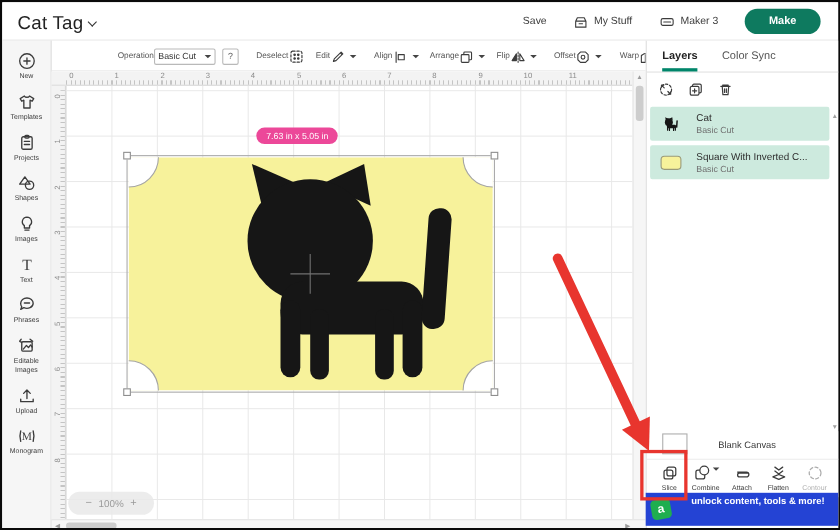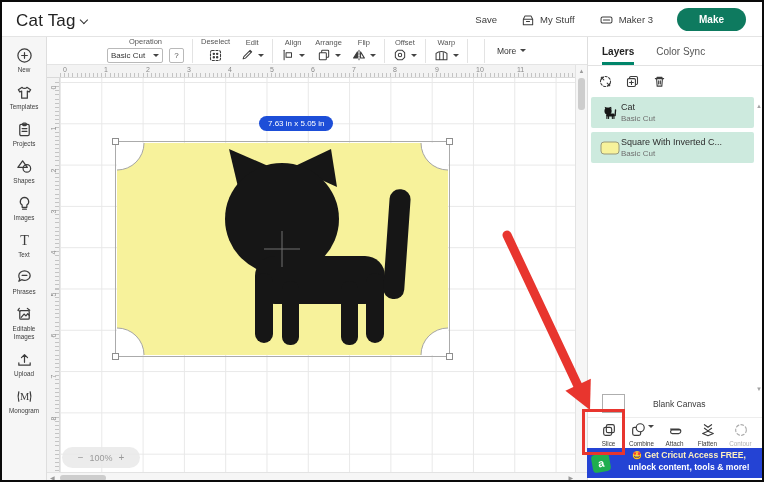--- a/index.html
+++ b/index.html
@@ -9,21 +9,21 @@
   
   .header { position:absolute; left:0; top:0; width:100%; height:35px; background:#fff; border-bottom:1px solid #e4e4e4; display:flex; align-items:center; }
   .title { position:absolute; left:14px; top:9px; font-size:17px; font-weight:normal; color:#222; letter-spacing:.2px; display:flex; align-items:center; gap:5px; cursor:pointer; }
   .title .caret { border:solid #333; border-width:0 1.4px 1.4px 0; padding:2.4px; transform:rotate(45deg); margin-top:-3px; }
   .hdr-right { position:absolute; right:16px; top:0; height:35px; display:flex; align-items:center; gap:24px; }
   .hdr-item { display:flex; align-items:center; gap:5px; font-size:9.5px; color:#3c3c3c; cursor:pointer; }
   .btn-make { background:#0e7a5f; color:#fff; font-size:10px; font-weight:bold; border:none; border-radius:12px; padding:6px 22px; cursor:pointer; }
 
   
   .toolbar { position:absolute; left:45px; top:35px; width:540px; height:28px; background:#fff; border-bottom:1px solid #e4e4e4; display:flex; align-items:center; padding-left:60px; }
-  .tgroup { display:flex; flex-direction:column; align-items:center; }
+  .tgroup { display:flex; flex-direction:row; align-items:center; }
   .tlabel { font-size:7.5px; color:#555; line-height:1; }
   .trow { display:flex; align-items:center; gap:2px; margin-top:2px; }
   .tdiv { width:1px; height:24px; background:#e3e3e3; margin:0 8px; }
   .opselect { display:flex; align-items:center; justify-content:space-between; width:56px; height:15px; border:1px solid #b9b9b9; border-radius:2px; font-size:8px; color:#333; padding:0 3px; cursor:pointer; }
   .helpbox { width:15px; height:15px; border:1px solid #b9b9b9; border-radius:2px; font-size:8px; color:#555; display:flex; align-items:center; justify-content:center; margin-left:4px; cursor:pointer; }
   .tcaret { width:0; height:0; border-left:3px solid transparent; border-right:3px solid transparent; border-top:3.5px solid #444; display:inline-block; margin-left:2px; }
   .sizegrp { display:flex; flex-direction:column; }
   .sizetop { display:flex; align-items:center; gap:2px; }
   .numbox { display:flex; align-items:center; border:1px solid #b9b9b9; border-radius:2px; height:15px; }
   .numbox .val { font-size:8px; color:#333; padding:0 3px; width:30px; }
@@ -48,42 +48,42 @@
   .hruler .ticks { position:absolute; left:13px; right:0; bottom:0; height:4px; background:repeating-linear-gradient(to right,#c4c4c4 0 1px,transparent 1px 4.13px); }
   .hruler span { position:absolute; top:1px; font-size:7px; color:#8a8a8a; }
   .vruler { position:absolute; left:0; top:13px; width:13px; height:394px; background:#f3f3f3; border-right:1px solid #d9d9d9; }
   .vruler .ticks { position:absolute; top:4px; bottom:0; right:0; width:4px; background:repeating-linear-gradient(to bottom,#c4c4c4 0 1px,transparent 1px 4.13px); }
   .vruler span { position:absolute; left:1px; font-size:7px; color:#8a8a8a; transform:rotate(-90deg); transform-origin:center; width:10px; text-align:center; }
 
   .selbox { position:absolute; left:68px; top:76px; width:335px; height:216px; border:1px solid #ababab; }
   .handle { position:absolute; width:7px; height:7px; background:#fff; border:1px solid #8e8e8e; }
   .h-tl{left:-4px;top:-4px;} .h-tr{right:-4px;top:-4px;} .h-bl{left:-4px;bottom:-4px;} .h-br{right:-4px;bottom:-4px;}
   .artboard { position:absolute; left:1px; top:1px; }
-  .tooltip { position:absolute; left:212px; top:51px; background:#1d4ed8; color:#fff; font-size:8px; padding:3px 9px; border-radius:8px; white-space:nowrap; }
+  .tooltip { position:absolute; left:186px; top:51px; background:#ec4899; color:#fff; font-size:8px; padding:3px 9px; border-radius:8px; white-space:nowrap; }
 
   .zoompill { position:absolute; left:15px; top:382px; width:78px; height:21px; background:rgba(233,233,233,.85); border-radius:11px; display:flex; align-items:center; justify-content:center; gap:6px; color:#9a9a9a; font-size:9px; }
   .zoompill .zbtn { font-size:10px; cursor:pointer; }
 
   .vscroll { position:absolute; right:0; top:0; width:12px; height:407px; background:#f6f6f6; border-left:1px solid #e3e3e3; }
   .vscroll .arr { position:absolute; left:0; width:100%; text-align:center; font-size:6px; color:#9a9a9a; }
   .vscroll .thumb { position:absolute; left:2px; top:13px; width:7px; height:32px; background:#cdcdcd; border-radius:3px; }
   .hscroll { position:absolute; left:45px; top:470px; width:540px; height:10px; background:#f6f6f6; border-top:1px solid #e3e3e3; }
   .hscroll .arr { position:absolute; top:1px; font-size:6px; color:#9a9a9a; }
   .hscroll .thumb { position:absolute; left:13px; top:2px; width:46px; height:6px; background:#cdcdcd; border-radius:3px; }
 
   
   .rpanel { position:absolute; left:585px; top:35px; width:179px; height:447px; background:#fff; border-left:1px solid #dedede; }
   .tabs { display:flex; height:29px; border-bottom:1px solid #e2e2e2; padding-left:14px; gap:22px; }
   .tab { font-size:10px; color:#555; display:flex; align-items:center; position:relative; cursor:pointer; }
   .tab.active { color:#222; font-weight:bold; }
   .tab.active::after { content:""; position:absolute; left:0; right:0; bottom:0; height:3px; background:#00856a; }
   .liconrow { display:flex; gap:12px; padding:8px 0 6px 10px; }
   .licon { cursor:pointer; }
   .layerlist { padding:2px 12px 0 3px; display:flex; flex-direction:column; gap:4px; }
-  .layer { background:#cdeade; border-radius:2px; display:flex; align-items:center; gap:0; padding:4px 8px; height:31px; cursor:pointer; }
+  .layer { background:#cdeade; border-radius:2px; display:flex; align-items:center; gap:12px; padding:4px 8px; height:31px; cursor:pointer; }
   .layer .thumb { width:22px; display:flex; justify-content:center; }
   .layer .nm { font-size:9px; color:#2e2e2e; line-height:1.25; }
   .layer .tp { font-size:8px; color:#6f6f6f; }
   .rp-scroll { position:absolute; right:3px; top:66px; width:8px; bottom:92px; }
   .rp-scroll .arr { position:absolute; left:0; width:100%; text-align:center; font-size:6px; color:#a2a2a2; }
 
   .rp-bottom { position:absolute; left:0; bottom:32px; width:100%; background:#fff; }
   .blankrow { display:flex; align-items:center; gap:8px; padding:2px 0 4px 14px; }
   .swatch { width:23px; height:19px; background:#fff; border:1px solid #aeaeae; }
   .blankrow .bl { font-size:8.5px; color:#3a3a3a;margin-left:20px; }
@@ -470,24 +470,20 @@
             </svg>
           <span class="al">Contour</span>
         </div>
       </div>
     </div>
   </div>
 
   <div class="banner">
     <span class="badge">a</span>
     <div class="btext">
-      <div class="l1">
-        <span class="bemoji">🤩</span>
-        <span>Get Cricut Access FREE,</span>
-      </div>
       <div class="l2">unlock content, tools &amp; more!</div>
     </div>
   </div>
 
   <div class="redbox"></div>
   <svg class="arrow-overlay" viewBox="0 0 764 482">
     <line x1="505" y1="233" x2="576" y2="384" stroke="#e8352e" stroke-width="9" stroke-linecap="round"></line>
     <polygon points="588,408 563.4,388.7 588.8,376.7" fill="#e8352e"></polygon>
   </svg>
 

